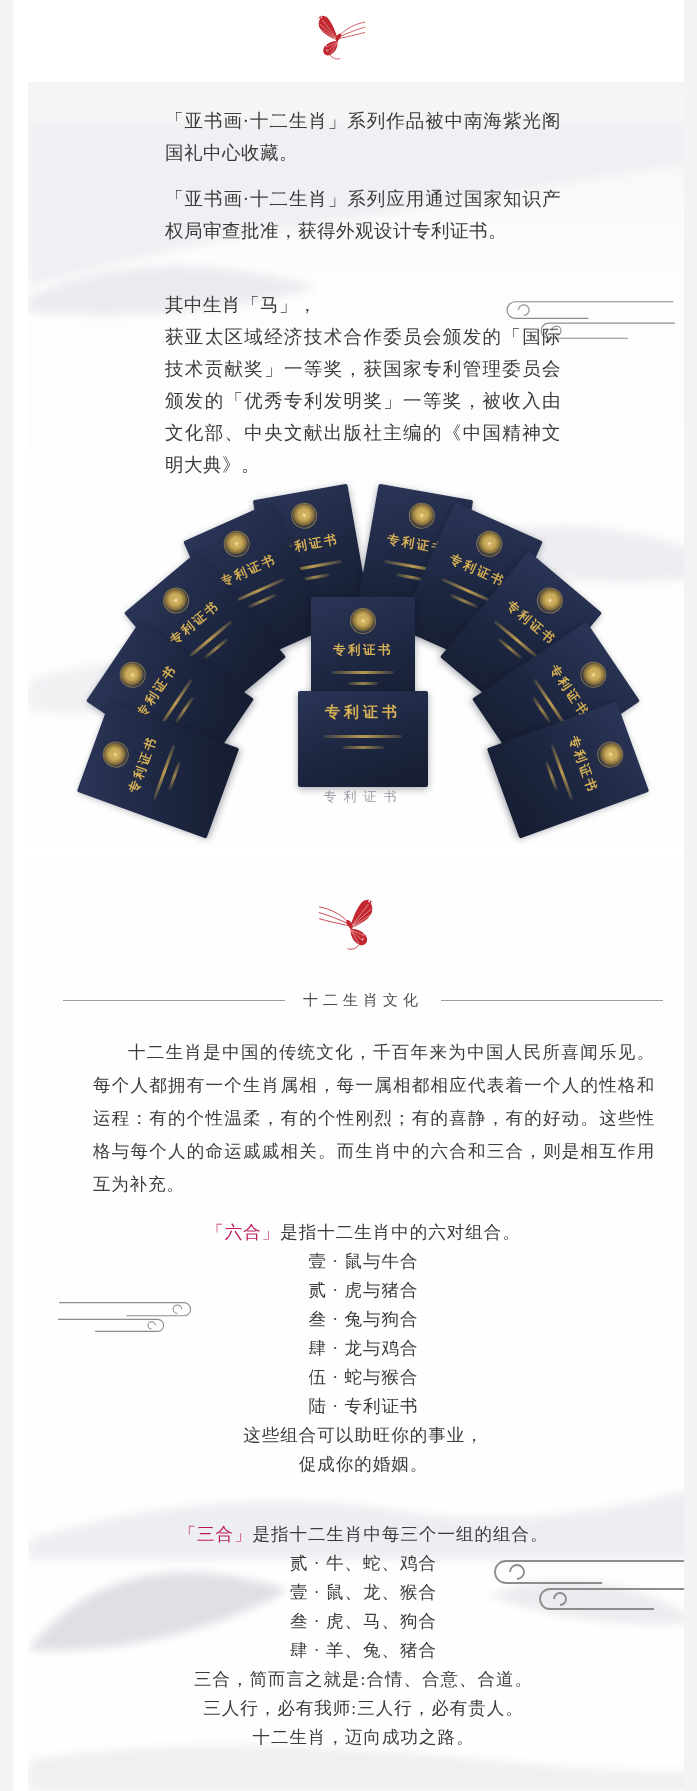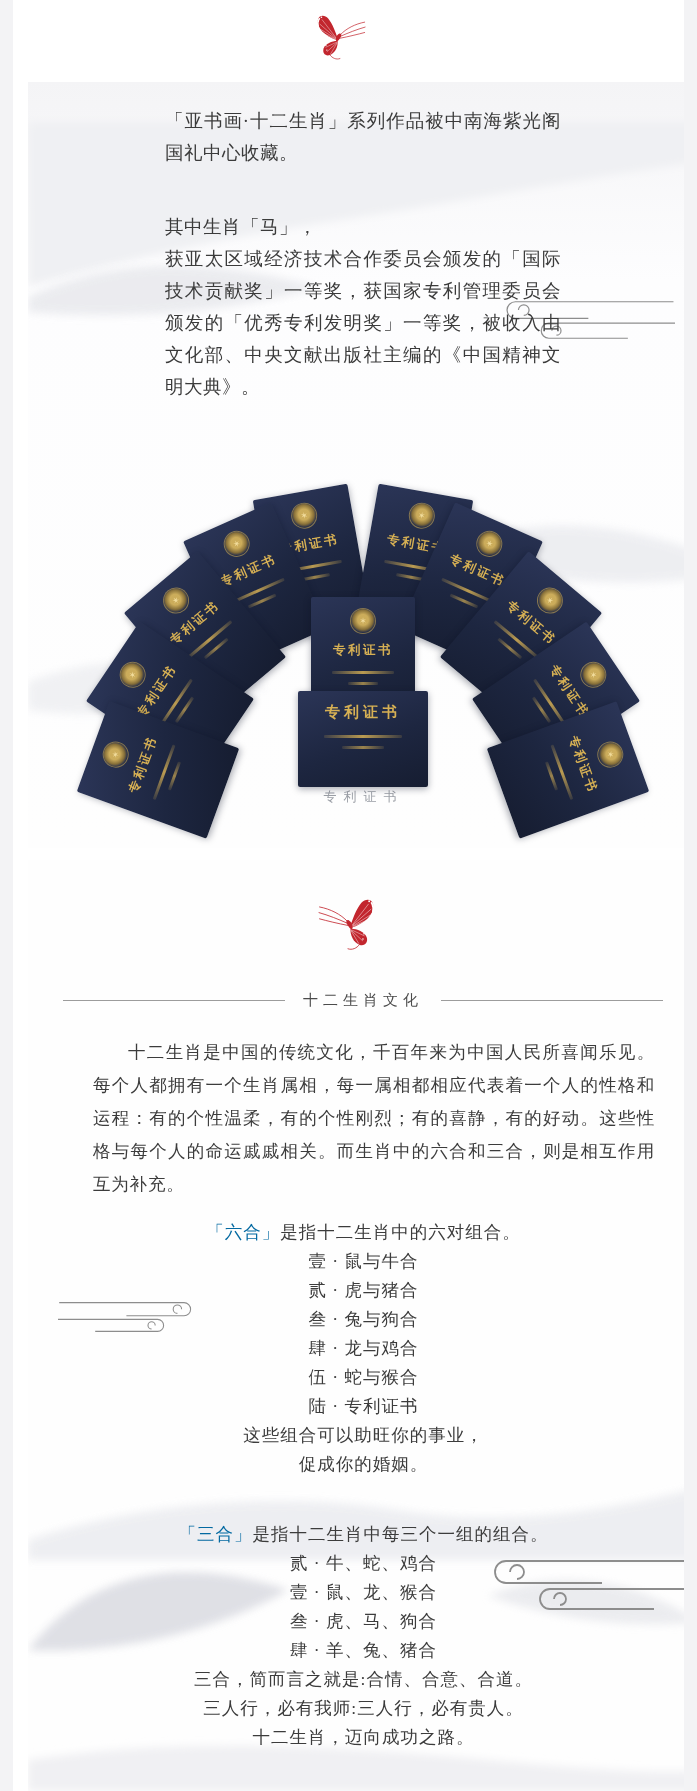--- a/index.html
+++ b/index.html
@@ -57,21 +57,21 @@
   .title-row{position:absolute;left:35px;top:131px;width:600px;display:flex;align-items:center;z-index:2;}
   .hline{flex:1;height:1px;background:#9c9c9c;}
   .title-row h2{margin:0 18px;font-size:15px;font-weight:normal;letter-spacing:5px;color:#4b4b4b;white-space:nowrap;}
   .intro{position:absolute;left:65px;top:176px;width:562px;z-index:2;
          font-size:17.5px;line-height:33px;letter-spacing:.8px;color:#3c3c3c;
          text-align:justify;text-indent:2em;margin:0;}
   .combo{position:absolute;left:0;width:100%;text-align:center;z-index:2;color:#3c3c3c;
          font-size:17.5px;letter-spacing:1px;}
   .combo.liuhe{top:358px;} .combo.sanhe{top:660px;}
   .combo div{line-height:29px;}
-  .combo-label{color:#0369a1;font-family:Liberation Serif, serif;}
+  .combo-label{color:#be185d;font-family:Liberation Serif, serif;}
 
   .fig{position:absolute;inset:0;}
 </style>
 </head>
 <body>
 
 <div class="page">
   <div class="gutter left"></div>
   <div class="gutter right"></div>
 
@@ -128,20 +128,21 @@
       <svg viewBox="0 0 250 60" fill="none" stroke="#8d8d8d" stroke-width="1.6">
         <path d="M248 6 H40 a11 11 0 0 0 0 22 h96"></path>
         <path d="M44 17 a7 7 0 1 1 7 7"></path>
         <path d="M250 34 H84 a10 10 0 0 0 0 20 h104"></path>
         <path d="M88 44 a6 6 0 1 1 6 6"></path>
       </svg>
     </div>
 
     <div class="p-block">
       <p>「亚书画·十二生肖」系列作品被中南海紫光阁国礼中心收藏。</p>
+      <p class="p2">「亚书画·十二生肖」系列应用通过国家知识产权局审查批准，获得外观设计专利证书。</p>
       <p class="p3">其中生肖「马」，</p>
       <p>获亚太区域经济技术合作委员会颁发的「国际技术贡献奖」一等奖，获国家专利管理委员会颁发的「优秀专利发明奖」一等奖，被收入由文化部、中央文献出版社主编的《中国精神文明大典》。</p>
     </div>
 
     <div class="fan">
       <div class="fig">
         <div class="bk" style="--x:82px;--y:619px;--r:-70deg;--z:5">
           <span class="emb">
               <i>✶</i>
             </span>

